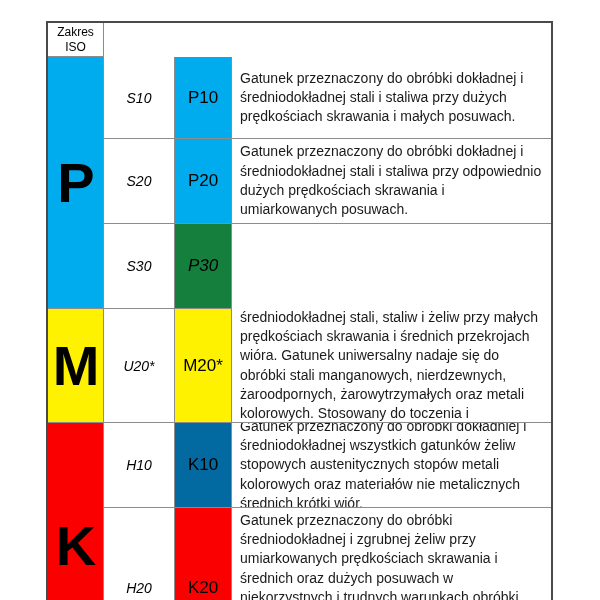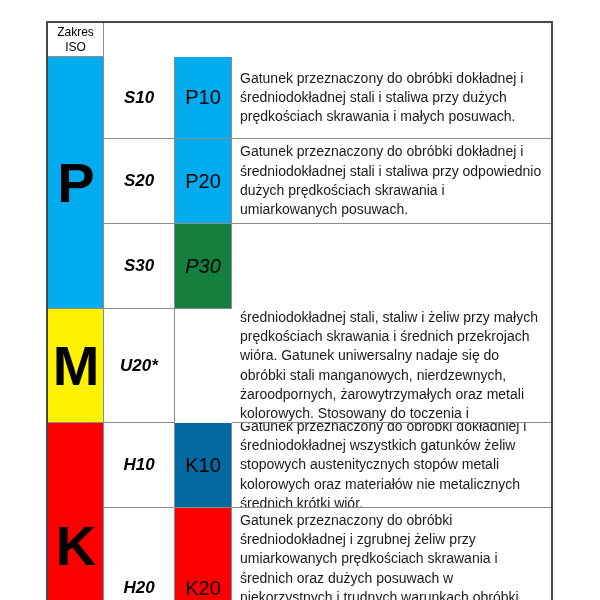--- a/index.html
+++ b/index.html
@@ -42,26 +42,25 @@
   }
   .group-cell {
     grid-column: 1;
     font-weight: 700;
     font-size: 56px;
     letter-spacing: -1px;
   }
   .desig {
     grid-column: 2;
     font-style: italic;
-    font-size: 17px;
-    font-weight: bold;
+    font-size: 14px;
   }
   .range {
     grid-column: 3;
-    font-size: 20px;
+    font-size: 17px;
   }
   .app {
     grid-column: 4;
     justify-content: flex-start;
     text-align: left;
     font-size: 14px;
     line-height: 1.38;
     color: #1a1a1a;
     padding: 3px 8px 3px 8px;
   }
@@ -84,20 +83,21 @@
 
   <div class="cell desig">S20</div>
   <div class="cell range" style="background: rgb(0, 171, 238);">P20</div>
   <div class="cell app last-col">Gatunek przeznaczony do obróbki dokładnej i średniodokładnej stali i staliwa przy odpowiednio dużych prędkościach skrawania i umiarkowanych posuwach.</div>
 
   <div class="cell desig">S30</div>
   <div class="cell range" style="background: #15803d; font-style: italic;">P30</div>
 
   <div class="cell group-cell" style="background: rgb(255, 242, 0);">M</div>
   <div class="cell desig">U20*</div>
+  <div class="cell range" style="background: rgb(255, 242, 0);">M20*</div>
   <div class="cell app last-col">Gatunek przeznaczony do obróbki dokładnej i średniodokładnej stali, staliw i żeliw przy małych prędkościach skrawania i średnich przekrojach wióra. Gatunek uniwersalny nadaje się do obróbki stali manganowych, nierdzewnych, żaroodpornych, żarowytrzymałych oraz metali kolorowych. Stosowany do toczenia i frezowania.</div>
 
   <div class="cell group-cell row-span-2 no-bottom" style="background: rgb(251, 0, 0);">K</div>
 
   <div class="cell desig">H10</div>
   <div class="cell range" style="background: #0369a1;">K10</div>
   <div class="cell app last-col">Gatunek przeznaczony do obróbki dokładniej i średniodokładnej wszystkich gatunków żeliw stopowych austenitycznych stopów metali kolorowych oraz materiałów nie metalicznych średnich krótki wiór.</div>
 
   <div class="cell desig no-bottom">H20</div>
   <div class="cell range no-bottom" style="background: rgb(251, 0, 0);">K20</div>

